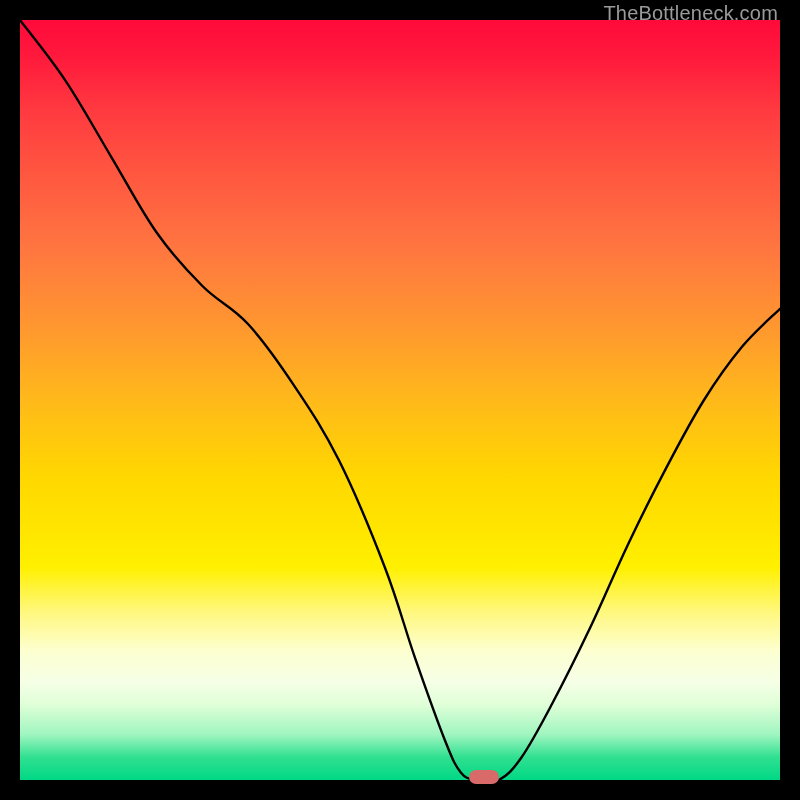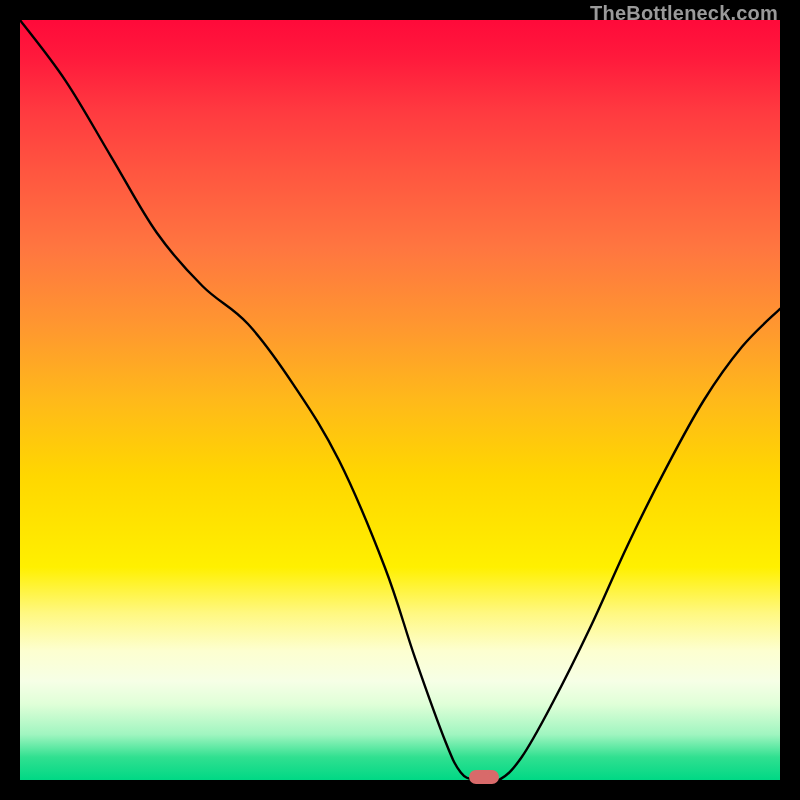--- a/index.html
+++ b/index.html
@@ -45,21 +45,20 @@
     );
   }
   .watermark {
     position: absolute;
     top: 2px;
     right: 22px;
     color: #9a9a9a;
     font-size: 20px;
     letter-spacing: 0.2px;
     user-select: none;
-    font-weight: bold;
   }
   svg.curve {
     position: absolute;
     left: 0;
     top: 0;
   }
   .marker {
     position: absolute;
     width: 30px;
     height: 14px;

